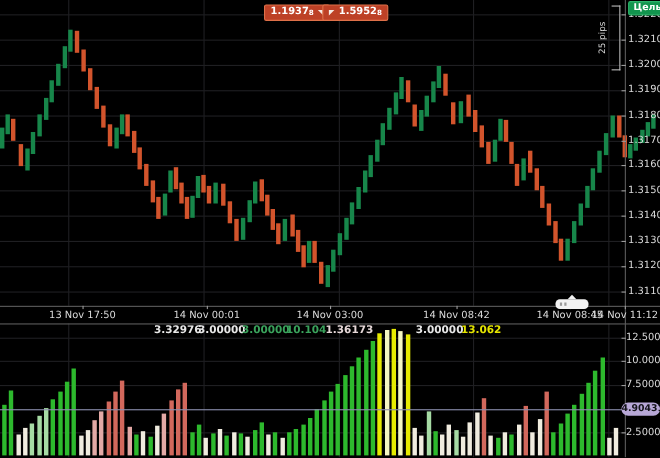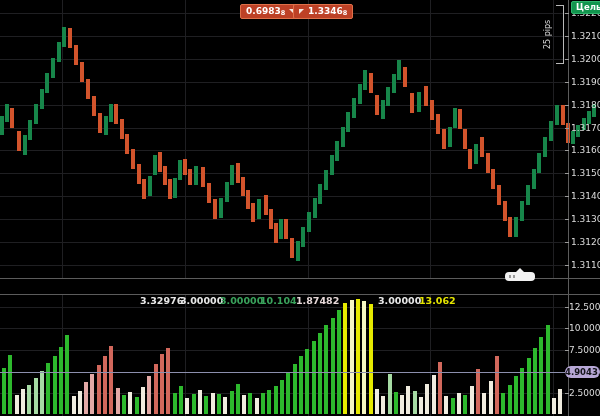--- a/index.html
+++ b/index.html
@@ -166,36 +166,50 @@
       <div class="brick" style="left: 560.5px; top: 105.478px; height: 20px; background: rgb(210, 84, 44);"></div>
       <div class="brick" style="left: 565.5px; top: 122.653px; height: 20px; background: rgb(210, 84, 44);"></div>
       <div class="brick" style="left: 570.7px; top: 131.37px; height: 12.87px; background: rgb(23, 134, 74);"></div>
       <div class="brick" style="left: 576.1px; top: 124.5px; height: 12.87px; background: rgb(23, 134, 74);"></div>
       <div class="brick" style="left: 581.5px; top: 117.63px; height: 12.87px; background: rgb(23, 134, 74);"></div>
       <div class="brick" style="left: 586.9px; top: 110.76px; height: 12.87px; background: rgb(23, 134, 74);"></div>
       <div class="brick" style="left: 592.3px; top: 103.89px; height: 12.87px; background: rgb(23, 134, 74);"></div>
     </div>
 
   <div class="price-tag" style="left:240px;">
-    <span><span>0.6983</span><span class="sub">8</span></span>
+    <span><span>1.1937</span><span class="sub">8</span></span>
     <span class="tri"></span>
   </div>
   <div class="price-tag" style="left:293px;">
     <span class="tri flip"></span>
-    <span><span>1.3346</span><span class="sub">8</span></span>
+    <span><span>1.5952</span><span class="sub">8</span></span>
   </div>
 
   <div class="target-tag">Цель</div>
   <div class="bracket"></div>
   <div class="pips-label">25 pips</div>
 
   <div class="sep-h" style="top:278px;"></div>
   <div class="sep-h" style="top:294px;"></div>
   <div class="axis-v" style="left:568px;top:0;height:416px;"></div>
 
+  <div class="abs" id="time-axis" style="left:0;top:278px;width:600px;height:16px;">
+      <div class="ttick" style="left: 75px; top: 0px;"></div>
+      <div class="tlabel" style="left: 40px; top: 4px;">13 Nov 17:50</div>
+      <div class="ttick" style="left: 188px; top: 0px;"></div>
+      <div class="tlabel" style="left: 153px; top: 4px;">14 Nov 00:01</div>
+      <div class="ttick" style="left: 300px; top: 0px;"></div>
+      <div class="tlabel" style="left: 265px; top: 4px;">14 Nov 03:00</div>
+      <div class="ttick" style="left: 415px; top: 0px;"></div>
+      <div class="tlabel" style="left: 380px; top: 4px;">14 Nov 08:42</div>
+      <div class="ttick" style="left: 518px; top: 0px;"></div>
+      <div class="tlabel" style="left: 483px; top: 4px;">14 Nov 08:45</div>
+      <div class="ttick" style="left: 568px; top: 0px;"></div>
+      <div class="tlabel" style="left: 533px; top: 4px;">14 Nov 11:12</div>
+    </div>
 
   <div class="thumb">
     <div class="notch"></div>
     <div class="dot" style="left:4px;"></div>
     <div class="dot" style="left:8px;"></div>
   </div>
 
   <div class="abs" id="force-plot" style="left:0;top:294px;width:600px;height:122px;">
       <div class="grid-v" style="left: 62px; top: 0px; height: 122px;"></div>
       <div class="grid-v" style="left: 185px; top: 0px; height: 122px;"></div>
@@ -330,16 +344,16 @@
     <div class="btick" style="top: 350px;"></div>
     <div class="blabel" style="top: 346px;">7.50000</div>
     <div class="btick" style="top: 393px;"></div>
     <div class="blabel" style="top: 389px;">2.50000</div>
     <div class="cur-line" style="top: 372px;"></div>
     <div class="cur-tag" style="top: 366px;">4.90431</div>
     <div class="ind-val" style="left: 140px; color: rgb(232, 232, 232);">3.32976</div>
     <div class="ind-val" style="left: 180px; color: rgb(232, 232, 232);">3.00000</div>
     <div class="ind-val" style="left: 220px; color: rgb(58, 163, 92);">3.00000</div>
     <div class="ind-val" style="left: 260px; color: rgb(58, 163, 92);">10.104</div>
-    <div class="ind-val" style="left: 296px; color: rgb(230, 216, 216);">1.87482</div>
+    <div class="ind-val" style="left: 296px; color: rgb(230, 216, 216);">1.36173</div>
     <div class="ind-val" style="left: 378px; color: rgb(232, 232, 232);">3.00000</div>
     <div class="ind-val" style="left: 419px; color: rgb(229, 229, 0);">13.062</div>
   </div>
 
 </body></html>

